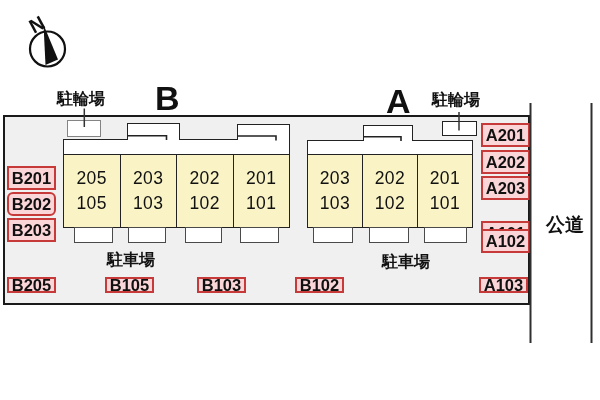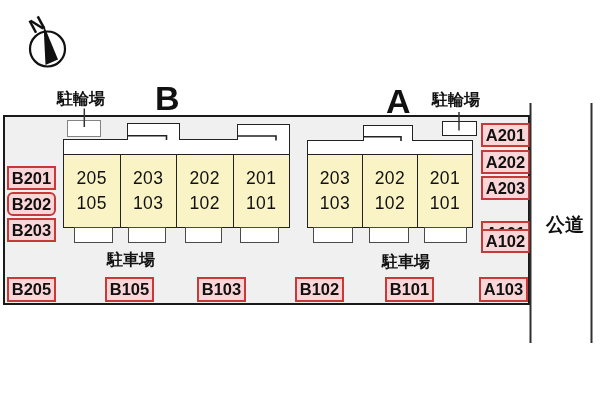--- a/index.html
+++ b/index.html
@@ -24,21 +24,21 @@
   .unit-num{font-size:17.5px;font-weight:500;line-height:19px;letter-spacing:0.5px;}
   .stair{background:#ffffff;border:1.6px solid #222;border-bottom:none;z-index:2;}
   .porch{background:#ffffff;border:1.5px solid #4a4a4a;z-index:2;}
   .bike{background:#ffffff;z-index:2;}
   .bike-b{border:1.8px solid #848484;}
   .bike-a{border:1.6px solid #222;}
   
   .space{width:49px;height:24px;background:#fbd6d8;border:2px solid #c63a3a;
          display:flex;align-items:center;justify-content:center;
          font-size:16.5px;font-weight:bold;z-index:3;}
-  .space.tall{height:25px;}
+  .space.tall{height:16px;}
   
   .jp{font-weight:600;text-align:center;z-index:3;}
   .jp-16{font-size:16px;line-height:17px;}
   .big-letter{font-size:34px;font-weight:bold;line-height:34px;z-index:3;}
   .road-label{font-size:19px;font-weight:600;z-index:3;}
   .overlay{left:0;top:0;width:600px;height:400px;z-index:4;pointer-events:none;}
 </style>
 </head>
 <body>
 
@@ -135,23 +135,20 @@
     </div>
   <div class="abs space tall" style="left:105px;top:277px;">
       <span>B105</span>
     </div>
   <div class="abs space tall" style="left:197px;top:277px;">
       <span>B103</span>
     </div>
   <div class="abs space tall" style="left:295px;top:277px;">
       <span>B102</span>
     </div>
-  <div class="abs space tall" style="left:385px;top:277px;">
-      <span>B101</span>
-    </div>
   <div class="abs space tall" style="left:479px;top:277px;">
       <span>A103</span>
     </div>
 
   <div class="abs big-letter" style="left:155px;top:81px;">B</div>
   <div class="abs big-letter" style="left:386px;top:84px;">A</div>
   <div class="abs jp jp-16" style="left:47px;top:90px;width:68px;">駐輪場</div>
   <div class="abs jp jp-16" style="left:422px;top:91px;width:68px;">駐輪場</div>
   <div class="abs jp jp-16" style="left:91px;top:251px;width:80px;">駐車場</div>
   <div class="abs jp jp-16" style="left:366px;top:253px;width:80px;">駐車場</div>

